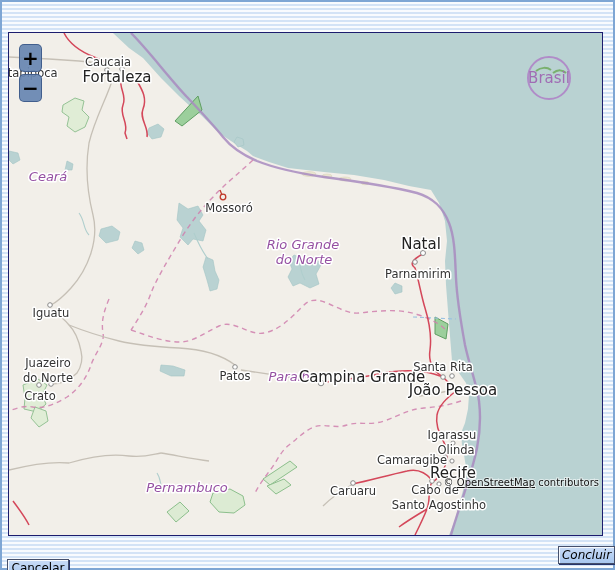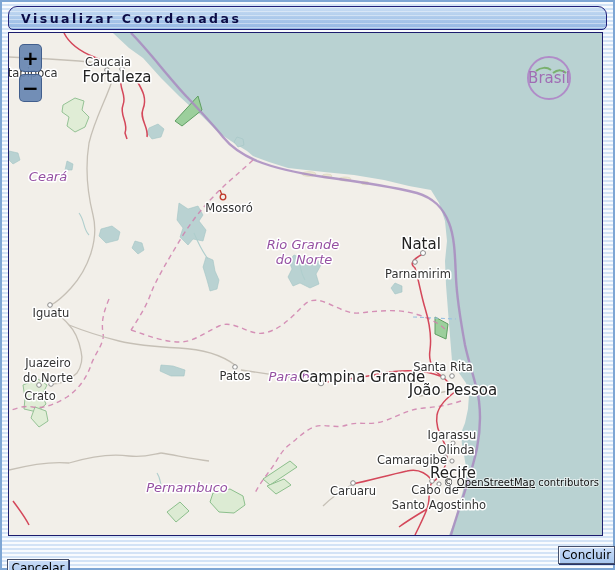--- a/index.html
+++ b/index.html
@@ -38,37 +38,34 @@
   }
   .dlg-btn{
     position:absolute;height:18px;box-sizing:border-box;padding:0 6px;
     display:flex;align-items:center;justify-content:center;
     font-size:12px;color:#000;white-space:nowrap;cursor:pointer;
     background:linear-gradient(180deg,#c9dcf7,#a8c7ef);
     border:1px solid #46506b;
     box-shadow:1px 1px 0 #26346a, inset 1px 1px 0 rgba(255,255,255,.85);
   }
   .btn-cancel{left:5px;top:557px;width:62px;}
-  .btn-confirm{left:556px;top:544px;width:57px;}
+  .btn-confirm{left:556px;top:544px;width:57px;font-style:italic;}
   
   .lbl{paint-order:stroke;stroke:#ffffff;stroke-width:3px;stroke-linejoin:round;fill:#333;font-size:11.5px;}
   .lbl-big{font-size:15px;fill:#222;}
   .lbl-state{font-style:italic;font-size:13px;fill:#9550a2;}
   .lbl-country{font-size:15px;fill:#a06cb4;}
   .attr-text{font-size:10px;fill:#111;paint-order:stroke;stroke:rgba(255,255,255,.55);stroke-width:2px;}
   .attr-link{text-decoration:underline;}
 </style>
 </head>
 <body>
 
 <div class="window">
 
-  <div class="titlebar">
-    <span class="title">Visualizar Coordenadas</span>
-  </div>
 
   <div class="map-panel">
     <svg width="593" height="502" viewBox="0 0 593 502" xmlns="http://www.w3.org/2000/svg">
 
       <rect x="0" y="0" width="593" height="502" fill="#f2efe9"></rect>
 
       <path fill="#b9d2d2" d="M104,0 L120,15 L134,25 L152,45 L170,63 L182,74 L192,82 L210,100 L225,110 L238,118 L244,123
                L260,129 L279,135 L315,139 L345,142 L375,147 L400,153 L422,157
                L430,170 L436,188 L438,208 L436,228 L437,252 L439,278 L441,303 L443,328
                L450,340 L457,350 L460,362 L459,376 L456,390 L452,400 L453,412 L455,422

